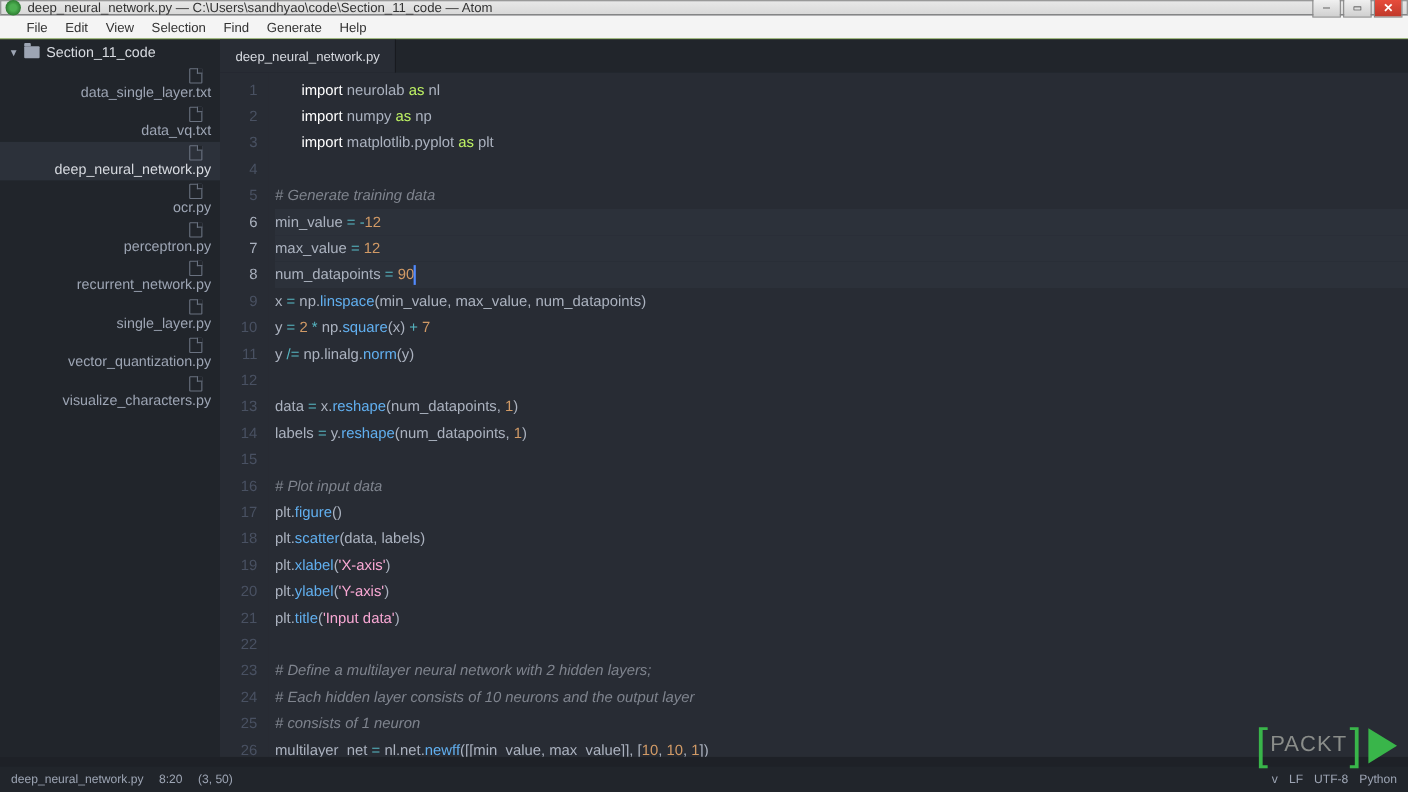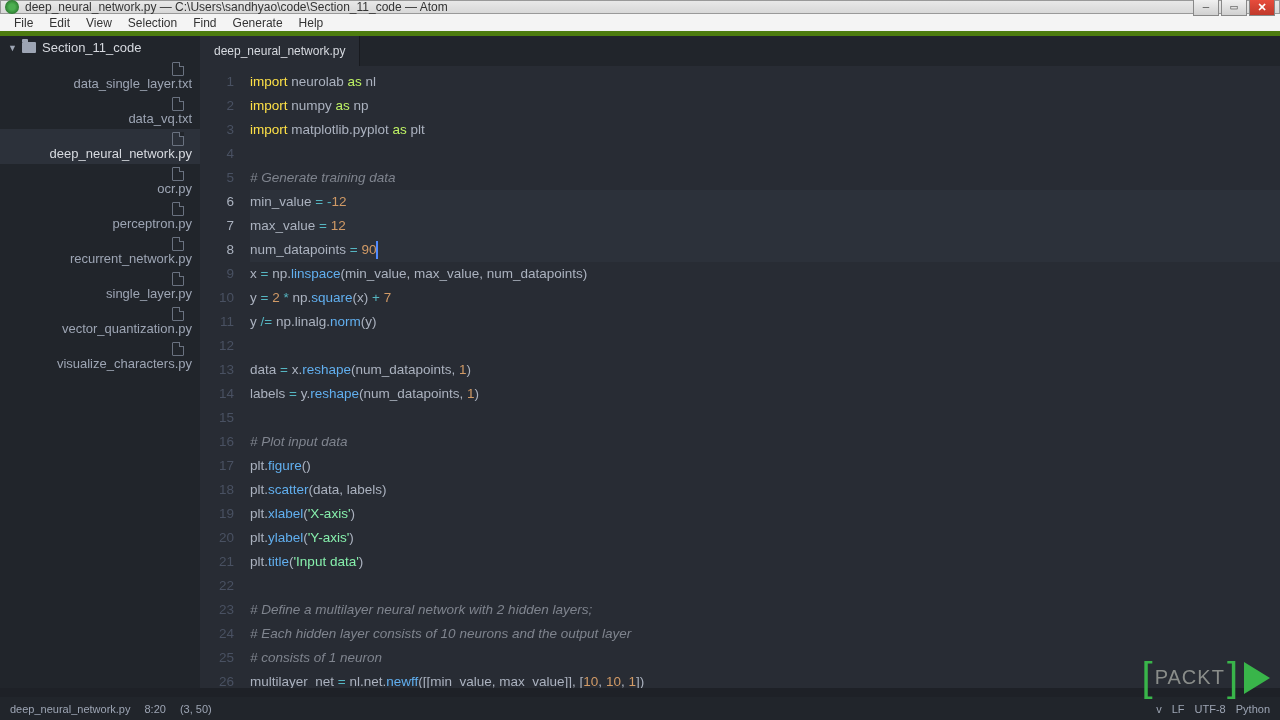--- a/index.html
+++ b/index.html
@@ -5,21 +5,21 @@
 * { margin:0; padding:0; box-sizing:border-box; font-family:"Segoe UI",Arial,sans-serif; }
 body { width:1280px; height:720px; background:#1e2127; overflow:hidden; position:relative; }
 
 .titlebar { height:14px; background:linear-gradient(#e8e8e8,#d8d8d8); border:1px solid #999; display:flex; align-items:center; padding:4px 4px; font-size:12px; color:#333; }
 .titlebar .atom-icon { width:14px; height:14px; background:radial-gradient(circle,#4caf50 30%,#2e7d32 70%); border-radius:50%; margin-right:6px; }
 .titlebar .title-text { flex:1; }
 .titlebar .win-btns { display:flex; gap:2px; }
 .titlebar .win-btn { width:26px; height:17px; border:1px solid #888; background:linear-gradient(#f0f0f0,#d0d0d0); display:flex; align-items:center; justify-content:center; font-size:9px; color:#333; }
 .titlebar .win-btn.close { background:linear-gradient(#e74c3c,#c0392b); color:#fff; font-size:11px; font-weight:bold; }
 
-.menubar { height:22px; background:#f4f4f4; border-bottom:5px solid #4d7c0f; display:flex; align-items:center; padding:0 6px; font-size:12px; color:#333;text-align:center; }
+.menubar { height:22px; background:#f4f4f4; border-bottom:1px solid #4d7c0f; display:flex; align-items:center; padding:0 16px; font-size:12px; color:#333;text-align:center; }
 .menubar span { padding:2px 8px; cursor:default; }
 
 .workspace { display:flex; height:652px; background:#282c34; }
 
 .sidebar { width:200px; background:#21252b; color:#9da5b4; font-size:13px; overflow:hidden; }
 .sidebar .folder-row { display:flex; align-items:center; padding:4px 8px; color:#d7dae0; }
 .sidebar .chev { width:10px; display:inline-block; font-size:9px; margin-right:4px; color:#9da5b4; }
 .sidebar .folder-icon { width:14px; height:11px; background:#9da5b4; margin-right:6px; border-radius:1px; position:relative; }
 .sidebar .folder-icon:before { content:""; position:absolute; top:-3px; left:0; width:6px; height:3px; background:#9da5b4; border-radius:1px 1px 0 0; }
 .sidebar .file-row { display:flex; align-items:flex-end; padding:3px 8px 3px 34px; cursor:default;flex-direction:column; }
@@ -31,24 +31,24 @@
 .tabbar { height:30px; background:#21252b; display:flex; }
 .tab { padding:0 14px; display:flex; align-items:center; background:#282c34; color:#d7dae0; font-size:12px; border-right:1px solid #181a1f; }
 
 .editor { flex:1; display:flex; font-family:Menlo,Consolas,monospace; font-size:13.5px; line-height:24px; overflow:hidden; }
 .gutter { width:44px; background:#282c34; color:#495162; text-align:right; padding:4px 10px 0 0; }
 .gutter .ln { height:24px; }
 .gutter .ln.active { color:#abb2bf; }
 .code { flex:1; padding:4px 0 0 6px; white-space:pre; color:#abb2bf; position:relative; }
 .line { height:24px; position:relative; }
 .line.hl { background:#2c313a; }
-.kw { color:#fde047; }
+.kw { color:#ffffff;margin-left:24px; }
 .as { color:#bef264; }
 .num { color:#d19a66; }
-.str { color:#86efac; }
+.str { color:#f9a8d4; }
 .cm { color:#7f848e; font-style:italic; }
 .op { color:#56b6c2; }
 .fn { color:#61afef;margin-top:12px; }
 .cursor { display:inline-block; width:2px; height:18px; background:#528bff; vertical-align:middle; margin-left:-1px; }
 
 .statusbar { position:absolute; bottom:0; left:0; right:0; height:23px; background:#21252b; color:#9da5b4; font-size:11px; display:flex; align-items:center; padding:0 10px; }
 .statusbar .sb-left { display:flex; gap:14px; }
 .statusbar .sb-right { margin-left:auto; display:flex; gap:10px; align-items:center; }
 
 .packt { position:absolute; right:10px; bottom:20px; display:flex; align-items:center; }

